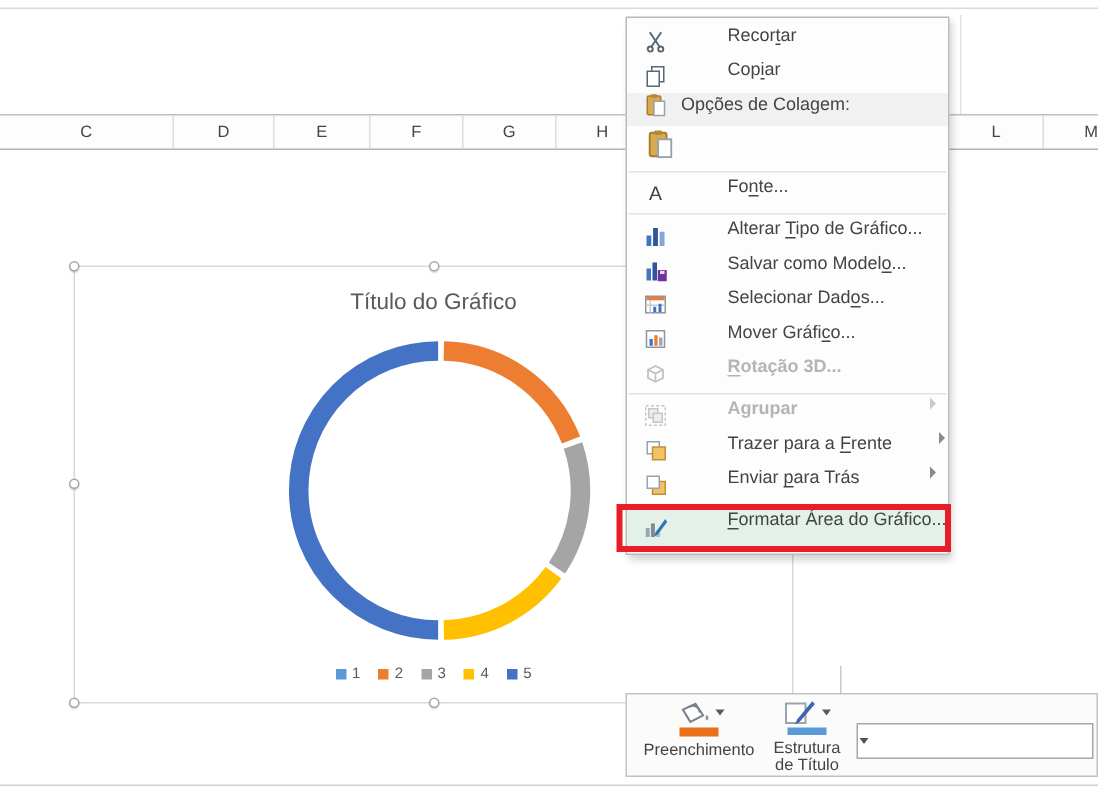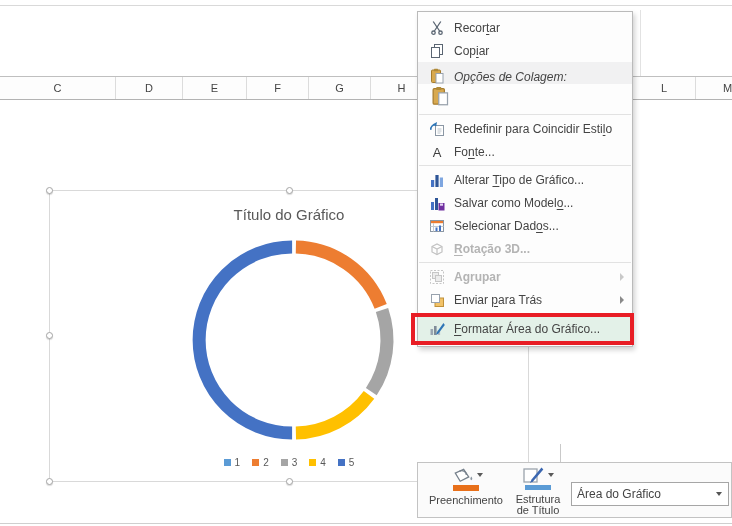--- a/index.html
+++ b/index.html
@@ -9,40 +9,40 @@
   #top-rule{position:absolute;left:0;top:5px;width:732px;height:1px;background:#d9d9d9;z-index:0;}
   #col-headers{position:absolute;left:0;top:76px;width:732px;height:24px;box-sizing:border-box;
        border-top:1px solid #bfbfbf;border-bottom:1px solid #b3b3b3;background:#fdfdfd;z-index:1;}
   .col-cell{position:absolute;top:0;height:22px;display:flex;align-items:center;justify-content:center;
        font-size:11px;color:#444;border-right:1px solid #dcdcdc;box-sizing:border-box;}
   #pane-rule{position:absolute;left:640px;top:10px;width:1px;height:66px;background:#e2e2e2;z-index:0;}
   #bottom-rule{position:absolute;left:0;top:523px;width:732px;height:1px;background:#cfcfcf;z-index:14;}
   #connector-rule{position:absolute;left:560px;top:444px;width:1px;height:18px;background:#c9c9c9;z-index:3;}
   
   #chart-object{position:absolute;left:49px;top:177px;width:480px;height:292px;background:#fff;
-       border:1px solid #d9d9d9;box-sizing:border-box;z-index:2;margin-top:13px;}
+       border:1px solid #d9d9d9;box-sizing:border-box;z-index:2;}
   #chart-title{position:absolute;top:15px;left:0;width:100%;text-align:center;font-size:15px;color:#595959;}
   #donut-svg{position:absolute;left:0;top:0;}
   #chart-legend{position:absolute;bottom:13px;left:0;width:100%;display:flex;justify-content:center;
        align-items:center;gap:12px;}
   .legend-item{display:flex;align-items:center;gap:4px;}
   .legend-marker{width:7px;height:7px;}
   .legend-label{font-size:10px;color:#595959;}
   .handle{position:absolute;width:7px;height:7px;border-radius:50%;background:#fff;border:1px solid #a6a6a6;
        box-shadow:0 1px 1px rgba(0,0,0,.15);box-sizing:border-box;}
   
   #context-menu{position:absolute;left:417px;top:11px;width:216px;background:#fdfdfd;
        border:1px solid #bababa;box-shadow:2px 3px 5px rgba(0,0,0,.18);padding:4px 0;
        box-sizing:border-box;z-index:10;}
-  .menu-item{display:flex;align-items:center;height:23px;padding:0 2px;position:relative;}
+  .menu-item{display:flex;height:23px;padding:0 2px;position:relative;gap:31px;}
   .menu-item .ico{flex:0 0 34px;display:flex;justify-content:center;align-items:center;}
   .menu-item .lbl{font-size:12px;color:#444;white-space:nowrap;}
   .menu-item.disabled .lbl{color:#b4b4b4;font-weight:bold;}
   .menu-item.hl{background:#e3f1e8;height:26px;}
-  .menu-label-row{display:flex;align-items:flex-end;height:22px;padding:0 2px;background:#f1f1f2;font-style:italic;}
+  .menu-label-row{display:flex;align-items:flex-start;height:22px;padding:0 2px;background:#f1f1f2;}
   .menu-label-row .ico{flex:0 0 34px;display:flex;justify-content:center;align-items:center;}
   .menu-label-row .lbl{font-size:12px;color:#444;white-space:nowrap;}
   .paste-row{display:flex;align-items:center;height:28px;padding:0 2px;}
   .paste-row .pbtn{margin-left:7px;width:26px;height:26px;display:flex;align-items:center;justify-content:center;}
   .menu-sep{height:1px;background:#e2e2e2;margin:2px 1px;}
   .sub-arrow{margin-left:auto;margin-right:6px;width:0;height:0;border-left:4px solid #8a8a8a;
        border-top:4px solid transparent;border-bottom:4px solid transparent;}
   .menu-item.disabled .sub-arrow{border-left-color:#c9c9c9;}
   .u{text-decoration:underline;text-underline-offset:2px;}
   .red-frame{position:absolute;left:-7px;right:-2px;top:-3px;bottom:-3px;border:4px solid #e81d25;
@@ -161,31 +161,20 @@
             <rect x="2.5" y="2" width="9" height="12.5" rx="1" fill="#d8a94f" stroke="#a67c2e"></rect>
             <rect x="5" y="0.8" width="4" height="2.4" rx="0.5" fill="#b08a38"></rect>
             <rect x="7" y="5.5" width="7" height="9.5" fill="#fff" stroke="#98a2ad"></rect>
           </svg></span>
       </div>
     </div>
     <div class="menu-sep"></div>
     <div class="menu-item">
       <span class="ico">
         <svg width="16" height="16" viewBox="0 0 16 16">
-          <rect x="6.5" y="4.5" width="8" height="10" fill="#fff" stroke="#8b97a4"></rect>
-          <path d="M8.5 8h4M8.5 10h4M8.5 12h3" stroke="#bcc4cb"></path>
-          <path d="M6.8 3.8 A4.3 4.3 0 0 0 1.9 8.8" fill="none" stroke="#2e75b6" stroke-width="1.5"></path>
-          <path d="M8 1 L7.2 5.2 L3.4 3.4 Z" fill="#2e75b6"></path>
-        </svg>
-      </span>
-      <span class="lbl">Redefinir para Coincidir Esti<span class="u">l</span>o</span>
-    </div>
-    <div class="menu-item">
-      <span class="ico">
-        <svg width="16" height="16" viewBox="0 0 16 16">
           <text x="8" y="12.5" text-anchor="middle" font-size="13" font-family="Liberation Sans, sans-serif" fill="#3f3f3f">A</text>
         </svg>
       </span>
       <span class="lbl">Fo<span class="u">n</span>te...</span>
     </div>
     <div class="menu-sep"></div>
     <div class="menu-item">
       <span class="ico">
         <svg width="16" height="16" viewBox="0 0 16 16">
           <rect x="2" y="8" width="3.2" height="7" fill="#4472c4"></rect>
@@ -211,39 +200,60 @@
         <svg width="16" height="16" viewBox="0 0 16 16">
           <rect x="1.5" y="2.5" width="13" height="11" fill="#fff" stroke="#8b97a4"></rect>
           <rect x="2" y="3" width="12" height="2.2" fill="#ed7d31"></rect>
           <path d="M4.5 5.2v8.3M1.5 8.5h13" stroke="#c3cad1"></path>
           <rect x="6.5" y="9.5" width="2" height="3.5" fill="#4472c4"></rect>
           <rect x="10" y="7.5" width="2" height="5.5" fill="#4472c4"></rect>
         </svg>
       </span>
       <span class="lbl">Selecionar Dad<span class="u">o</span>s...</span>
     </div>
+    <div class="menu-item">
+      <span class="ico">
+        <svg width="16" height="16" viewBox="0 0 16 16">
+          <rect x="2" y="2.5" width="12" height="11" fill="#fff" stroke="#8b97a4"></rect>
+          <rect x="4" y="8" width="2.2" height="4.5" fill="#4472c4"></rect>
+          <rect x="7.2" y="5.5" width="2.2" height="7" fill="#ed7d31"></rect>
+          <rect x="10.4" y="7" width="2.2" height="5.5" fill="#a5a5a5"></rect>
+        </svg>
+      </span>
+      <span class="lbl">Mover Gráfi<span class="u">c</span>o...</span>
+    </div>
     <div class="menu-item disabled">
       <span class="ico">
         <svg width="16" height="16" viewBox="0 0 16 16" fill="none" stroke="#c2c2c2" stroke-width="1.2">
           <path d="M3 5.5 L8 3 L13 5.5 L13 11 L8 13.5 L3 11 Z"></path>
           <path d="M3 5.5 L8 8 L13 5.5 M8 8 L8 13.5"></path>
         </svg>
       </span>
       <span class="lbl"><span class="u">R</span>otação 3D...</span>
     </div>
     <div class="menu-sep"></div>
     <div class="menu-item disabled">
       <span class="ico">
         <svg width="16" height="16" viewBox="0 0 16 16" fill="none" stroke="#c6c6c6">
           <rect x="1.5" y="1.5" width="13" height="13" stroke-dasharray="2 1.5"></rect>
           <rect x="3.5" y="3.5" width="6" height="6" fill="#ececec"></rect>
           <rect x="6.5" y="6.5" width="6" height="6" fill="#ececec"></rect>
         </svg>
       </span>
       <span class="lbl">Agrupar</span>
+      <span class="sub-arrow"></span>
+    </div>
+    <div class="menu-item">
+      <span class="ico">
+        <svg width="16" height="16" viewBox="0 0 16 16">
+          <rect x="2.5" y="2.5" width="8" height="8" fill="#fff" stroke="#98a2ad"></rect>
+          <rect x="6" y="6" width="8.5" height="8.5" fill="#f2c267" stroke="#c0913a"></rect>
+        </svg>
+      </span>
+      <span class="lbl">Trazer para a <span class="u">F</span>rente</span>
       <span class="sub-arrow"></span>
     </div>
     <div class="menu-item">
       <span class="ico">
         <svg width="16" height="16" viewBox="0 0 16 16">
           <rect x="6" y="6" width="8.5" height="8.5" fill="#f2c267" stroke="#c0913a"></rect>
           <rect x="2.5" y="2.5" width="8" height="8" fill="#fff" stroke="#98a2ad"></rect>
         </svg>
       </span>
       <span class="lbl">Enviar <span class="u">p</span>ara Trás</span>
@@ -291,18 +301,17 @@
       </span>
       <span class="caret"></span>
     </div>
     <div class="color-bar" id="outline-bar" style="background: rgb(91, 155, 213);"></div>
     <div class="tool-lbl">
       <span>Estrutura</span><br>
       <span>de Título</span>
     </div>
   </div>
   <div id="selection-dropdown">
-    <div class="dd-text">Área do Gráfico</div>
     <div class="dd-arrow"></div>
   </div>
 </div>
 
 <div id="bottom-rule"></div>
 
 </body></html>

